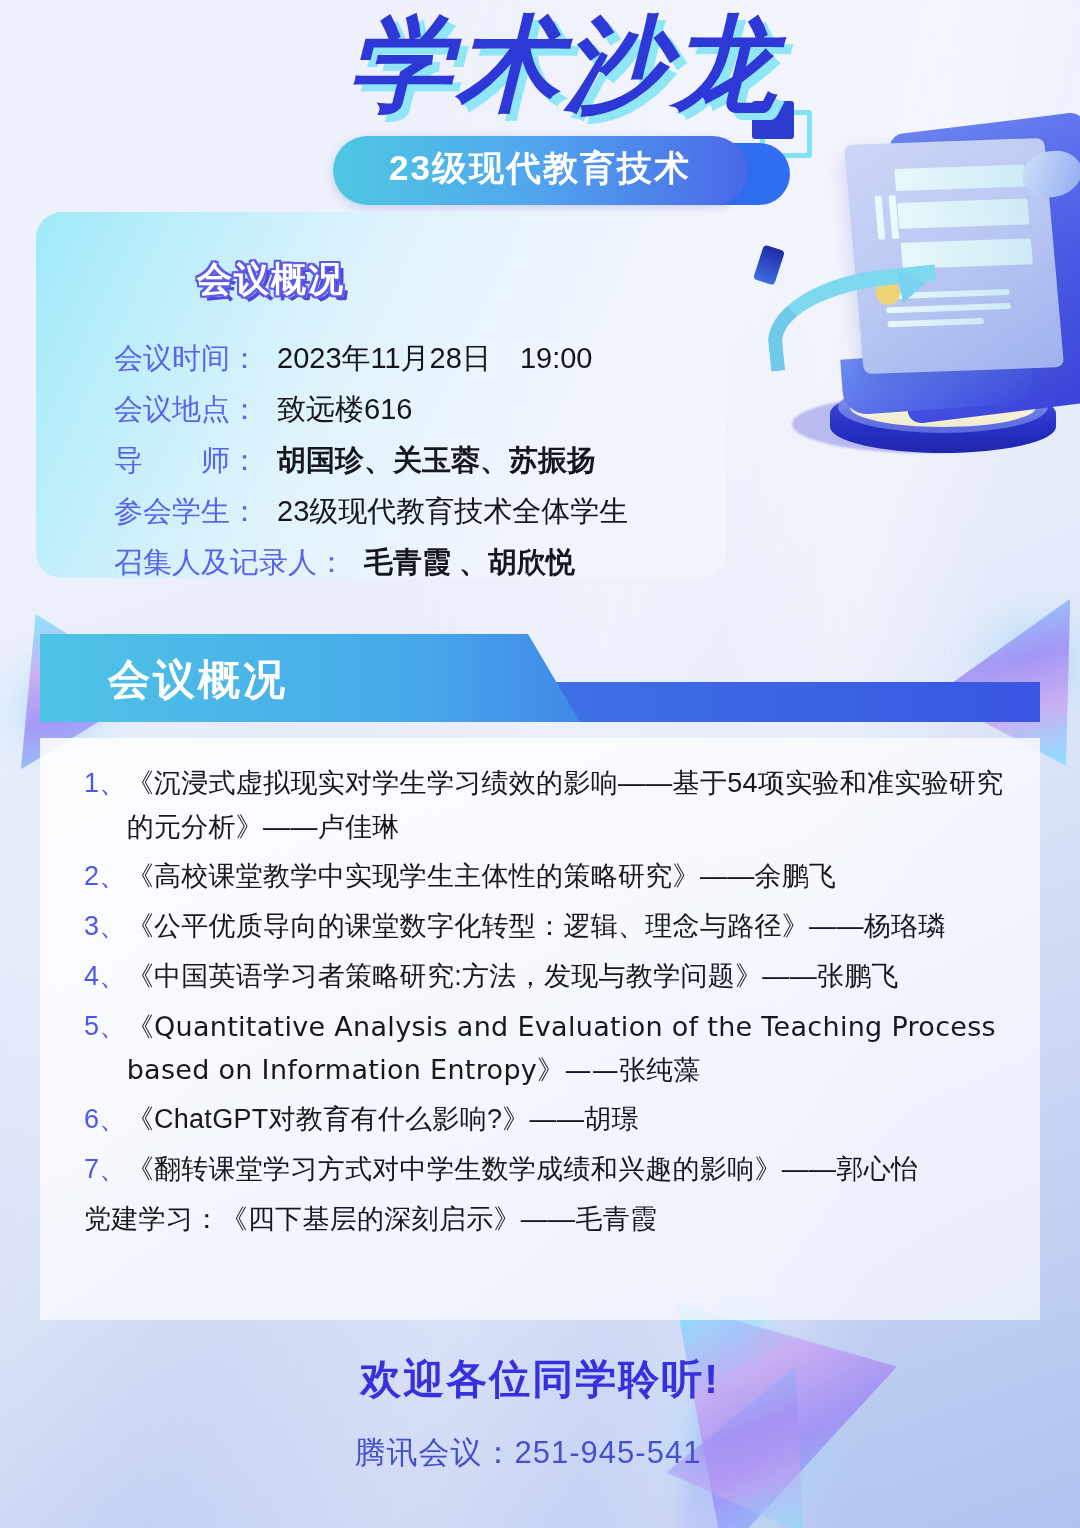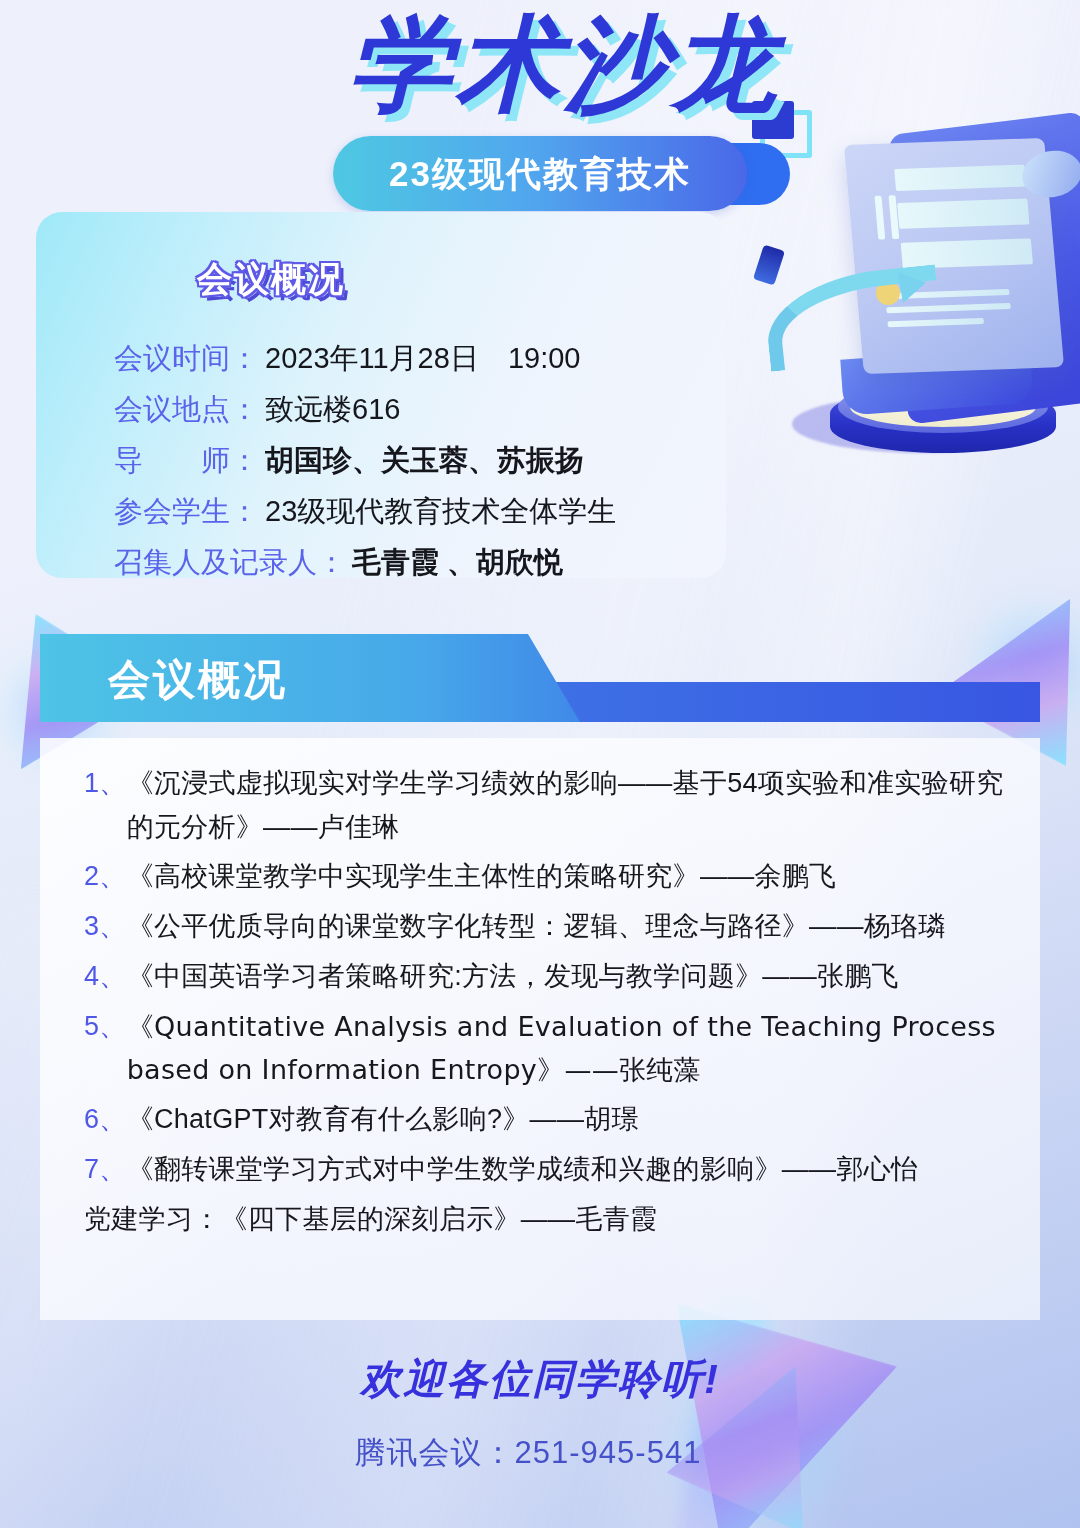--- a/index.html
+++ b/index.html
@@ -59,21 +59,21 @@
   .main-title{
     font-size:104px;font-weight:bold;letter-spacing:4px;line-height:1.08;
     color:#2d38d6;
     text-shadow:7px 7px 0 #8fe6f7;
     font-family:"DejaVu Sans","Liberation Sans",sans-serif;
     font-style:italic;
     padding-left:48px;
   }
   .subtitle-pill{
     display:inline-block;margin-top:16px;
-    padding:15px 56px 13px 56px;border-radius:40px;
+    padding:9px 56px 13px 56px;border-radius:40px;
     background:linear-gradient(90deg,#4ec8e2 0%,#51a6ee 48%,#4a68e8 100%);
     color:#ffffff;font-size:35px;font-weight:bold;letter-spacing:2px;
     box-shadow:0 3px 10px rgba(60,90,200,.22);
   }
 
   
   .illus{position:absolute;top:95px;right:-6px;width:340px;height:380px;}
   .ill-sq{position:absolute;left:6px;top:6px;width:42px;height:38px;background:#2c3bd0;border-radius:3px;}
   .ill-sq-shadow{position:absolute;left:14px;top:15px;width:42px;height:38px;border:5px solid #7fe2f6;border-radius:3px;}
   .ill-round{position:absolute;left:-34px;top:48px;width:78px;height:62px;background:#2f6ef0;border-radius:0 40px 40px 0;}
@@ -138,21 +138,21 @@
     position:absolute;top:44px;left:0;width:470px;text-align:center;
     font-size:35px;font-weight:bold;color:#ffffff;letter-spacing:2px;
     text-shadow:
       -2px -2px 0 #5f59e8, 2px -2px 0 #5f59e8, -2px 2px 0 #5f59e8, 2px 2px 0 #5f59e8,
       0 -2px 0 #5f59e8, 0 2px 0 #5f59e8, -2px 0 0 #5f59e8, 2px 0 0 #5f59e8,
       5px 5px 0 #4f49d8;
   }
   .ov-rows{position:absolute;top:128px;left:78px;right:20px;}
   .ov-row{display:flex;align-items:baseline;margin-bottom:14px;font-size:29px;line-height:1.28;}
   .ov-label{color:#5a63ea;white-space:pre;font-weight:normal;}
-  .ov-value{color:#16171c;margin-left:6px;font-weight:normal;}
+  .ov-value{color:#16171c;margin-left:18px;font-weight:normal;}
   .ov-row.strong .ov-value{font-weight:bold;}
 
   
   .report-banner{position:absolute;left:40px;top:634px;width:1000px;height:104px;}
   .banner-bar{
     position:absolute;left:0;top:48px;width:1000px;height:40px;
     background:linear-gradient(90deg,#4aa3e8 0%,#3f76e6 40%,#3856e2 100%);
   }
   .banner-tall2{
     position:absolute;left:0;top:0;width:540px;height:88px;
@@ -178,21 +178,21 @@
   .item-num{color:#4f57e6;white-space:pre;flex:0 0 auto;}
   .item-text{flex:1 1 auto;}
   .item-en{font-family:"DejaVu Sans","Liberation Sans",sans-serif;}
   .party-line{
     font-size:27px;line-height:1.62;color:#17181d;margin-top:2px;letter-spacing:.3px;
   }
 
   
   .welcome{
     position:absolute;top:1352px;left:0;width:1080px;text-align:center;
-    font-size:41px;font-weight:bold;font-style:italic;color:#3730dd;letter-spacing:2px;
+    font-size:41px;font-weight:bold;color:#3730dd;letter-spacing:2px;
   }
   .meeting-id{
     position:absolute;top:1432px;left:0;width:1056px;text-align:center;
     font-size:31px;color:#4551c8;letter-spacing:1px;
   }
 </style>
 </head>
 <body>
 
 <div class="poster">

